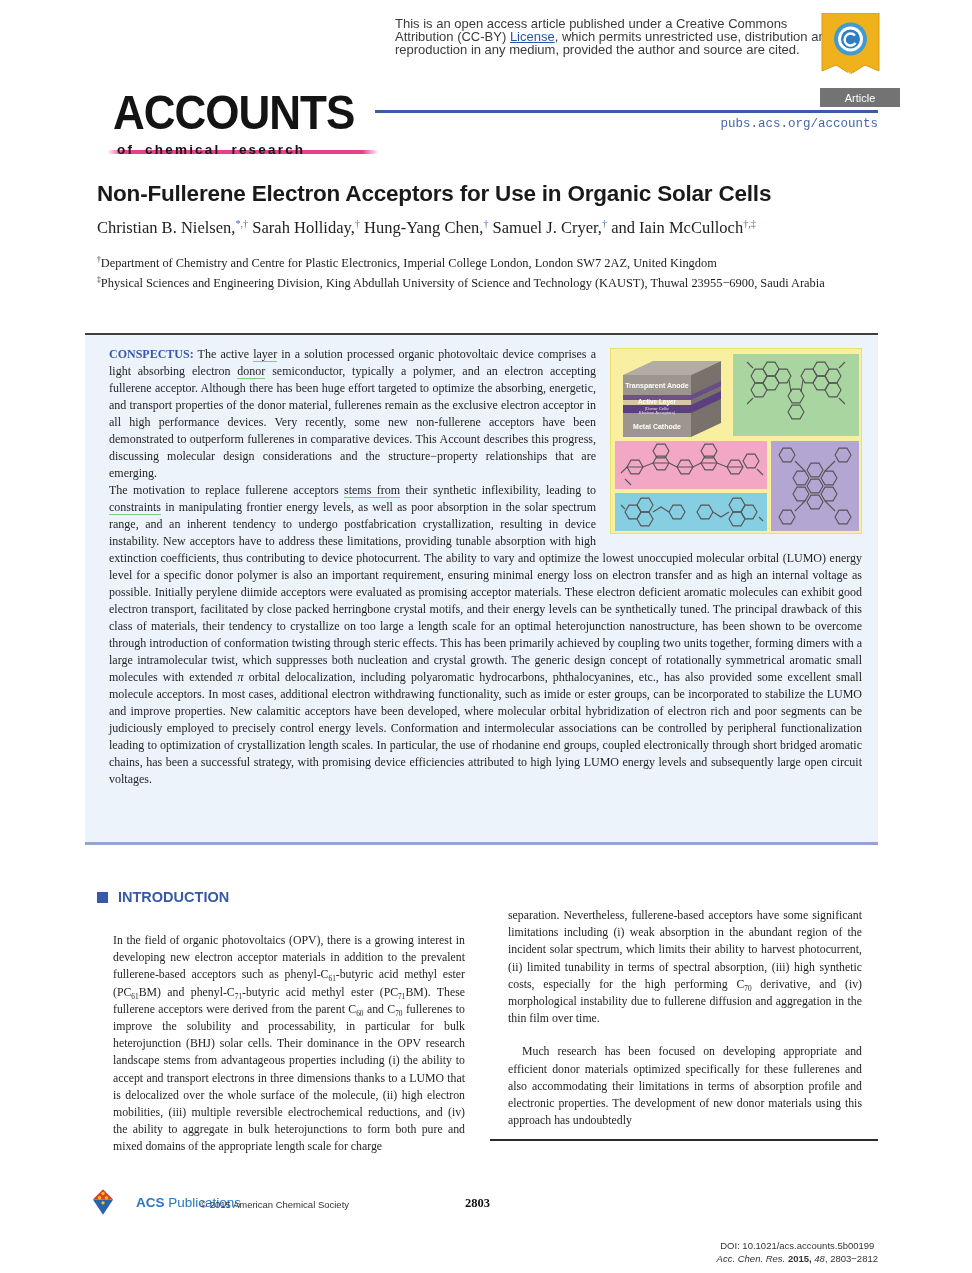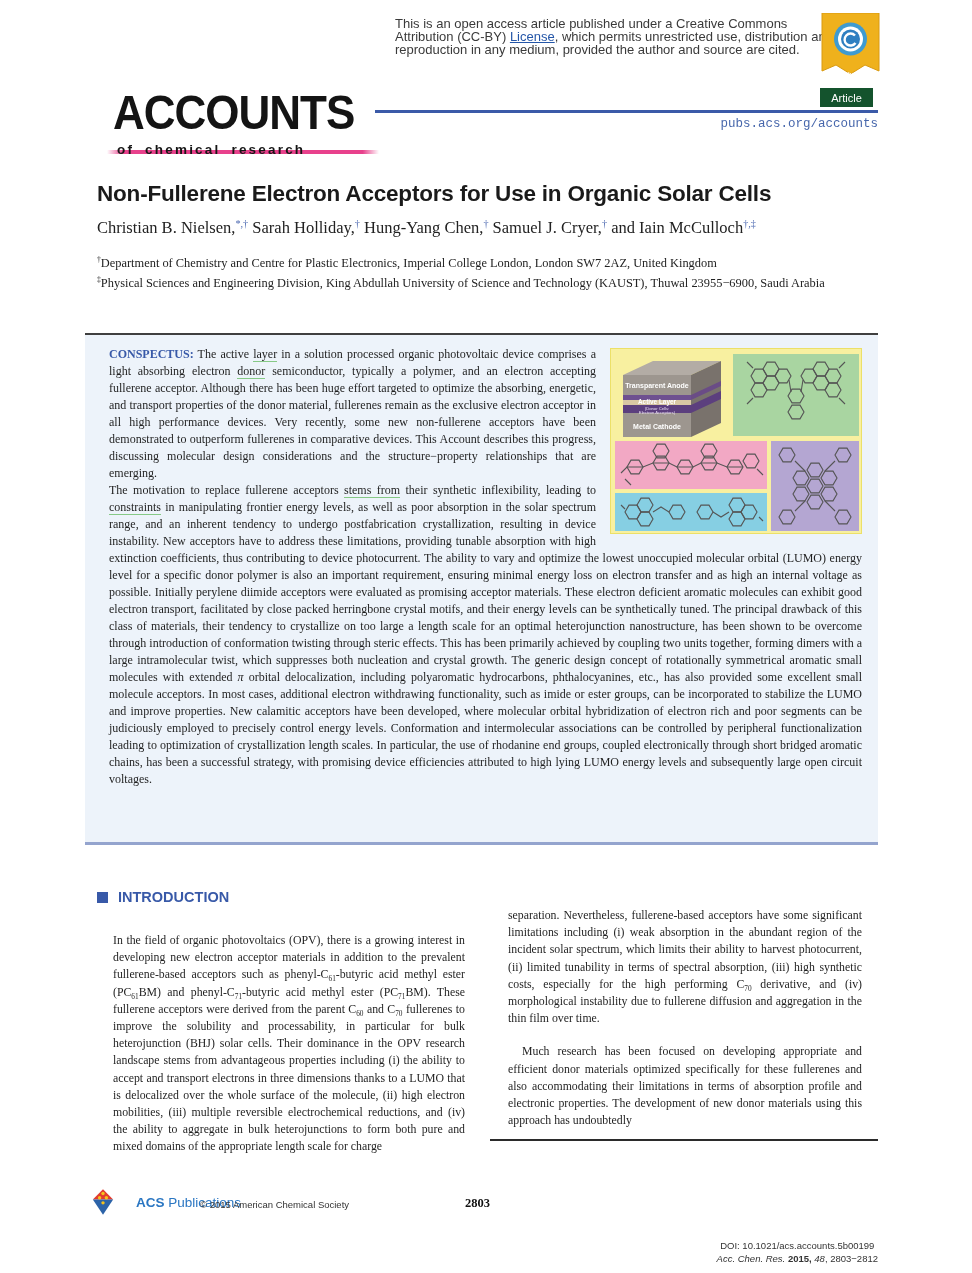--- a/index.html
+++ b/index.html
@@ -17,21 +17,21 @@
   
   .logo { position:absolute; left:113px; top:86px; width:256px; }
   .logo-main { font-family:"Liberation Sans", sans-serif; font-weight:bold; font-size:44px;
                letter-spacing:-1px; color:#141414; transform:scaleY(1.08); transform-origin:left top; }
   .logo-sub-wrap { position:relative; margin-top:6px; height:18px; }
   .pink-bar { position:absolute; left:-6px; right:-10px; top:8px; height:4px;
               background:linear-gradient(90deg, rgba(232,65,140,0) 0%, #e8418c 6%, #e8418c 94%, rgba(232,65,140,0) 100%); }
   .logo-sub { position:absolute; left:4px; top:0; font-family:"Liberation Sans", sans-serif;
               font-weight:bold; font-size:13.5px; letter-spacing:2.2px; word-spacing:5px; color:#161616; }
 
-  .article-badge { position:absolute; left:820px; top:88px; width:53px; height:19px; background:#14532d;
+  .article-badge { position:absolute; left:820px; top:88px; width:80px; height:19px; background:#737373;
                    color:#ffffff; font-family:"Liberation Sans", sans-serif; font-size:11px;
                    display:flex; align-items:center; justify-content:center; }
   .header-rule { position:absolute; left:375px; top:110px; width:503px; height:2.5px; background:#3b5aa8; }
   .site-url { position:absolute; right:94px; top:117px; font-family:Liberation Mono, monospace;
               font-size:12.5px; color:#4767ac; cursor:pointer; }
 
   
   .title { position:absolute; left:97px; top:181px; width:770px; font-family:"Liberation Sans", sans-serif;
            font-weight:bold; font-size:22.5px; color:#1a1a1a; letter-spacing:-0.2px; }
   .authors { position:absolute; left:97px; top:218px; width:780px; font-size:16.5px; color:#222222; }

